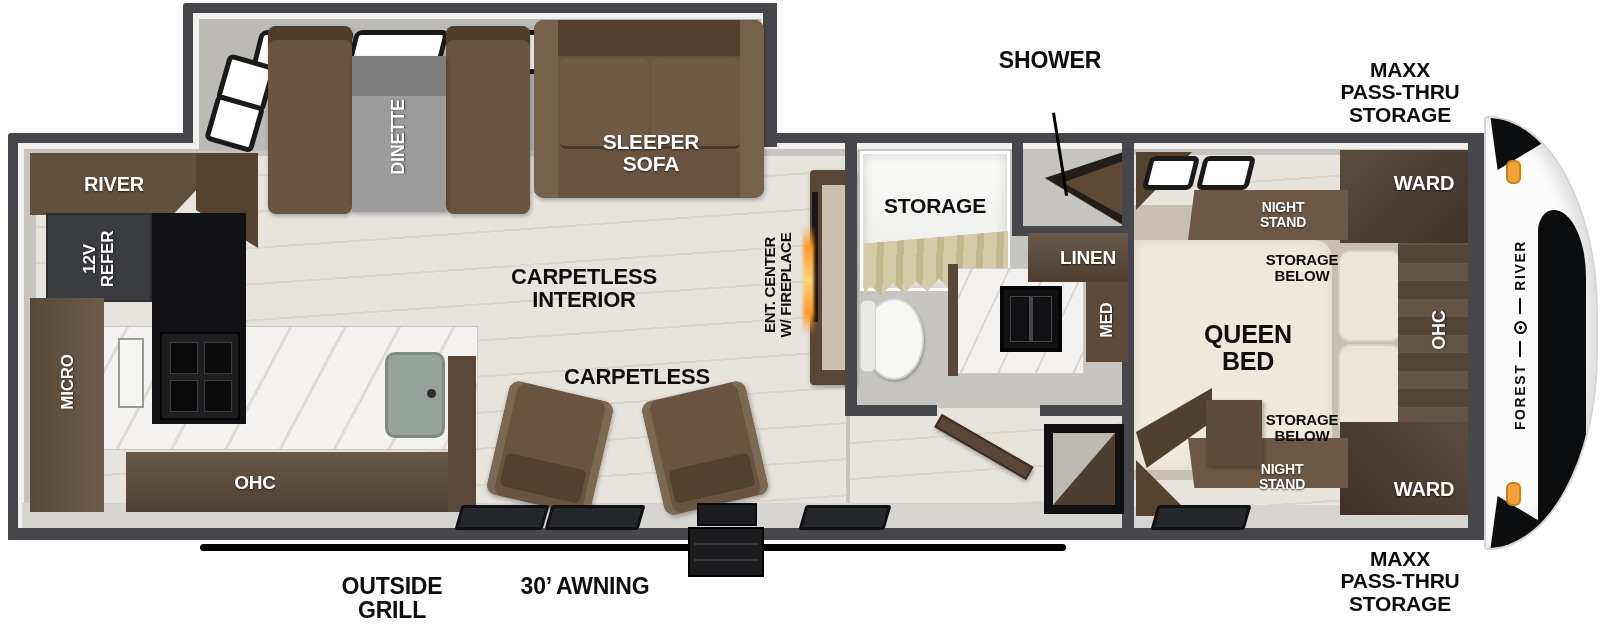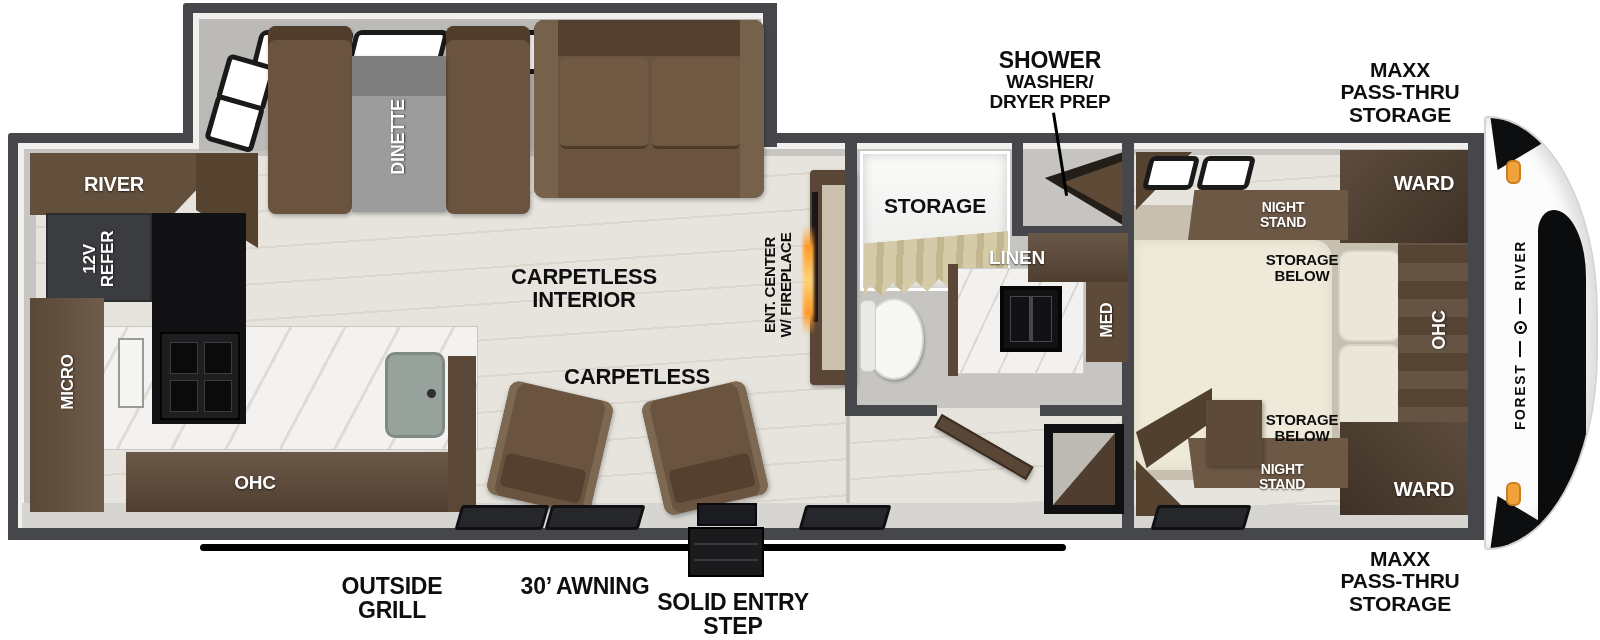--- a/index.html
+++ b/index.html
@@ -188,48 +188,48 @@
   </div>
 
   <div class="a" style="left:1052px;top:113px;width:2.5px;height:84px;background:#000;transform-origin:top left;transform:rotate(-9deg);"></div>
 
   <div class="lbl w" style="left:114px;top:185px;font-size:20px;">RIVER</div>
   <div class="lbl vert w" style="left:99px;top:259px;font-size:17px;">12V
 REFER</div>
   <div class="lbl vert w" style="left:68px;top:382px;font-size:17px;">MICRO</div>
   <div class="lbl w" style="left:255px;top:483px;font-size:19px;">OHC</div>
   <div class="lbl vert w" style="left:399px;top:137px;font-size:18px;">DINETTE</div>
+  <div class="lbl w" style="left:651px;top:153px;font-size:21px;">SLEEPER
+SOFA</div>
   <div class="lbl b" style="left:584px;top:288px;font-size:22px;">CARPETLESS
 INTERIOR</div>
   <div class="lbl b" style="left:637px;top:377px;font-size:22px;">CARPETLESS</div>
   <div class="lbl vert b" style="left:778px;top:285px;font-size:15px;">ENT. CENTER
 W/ FIREPLACE</div>
   <div class="lbl b" style="left:935px;top:206px;font-size:21px;">STORAGE</div>
-  <div class="lbl w" style="left:1017px;top:258px;font-size:19px;">LINEN</div>
+  <div class="lbl w" style="left:1088px;top:258px;font-size:19px;">LINEN</div>
   <div class="lbl vert w" style="left:1107px;top:320px;font-size:16px;">MED</div>
   <div class="lbl w" style="left:1283px;top:215px;font-size:14px;">NIGHT
 STAND</div>
   <div class="lbl b" style="left:1302px;top:268px;font-size:15px;">STORAGE
 BELOW</div>
+  <div class="lbl b" style="left:1248px;top:347px;font-size:25px;">QUEEN
+BED</div>
   <div class="lbl b" style="left:1302px;top:428px;font-size:15px;">STORAGE
 BELOW</div>
   <div class="lbl w" style="left:1282px;top:477px;font-size:14px;">NIGHT
 STAND</div>
   <div class="lbl w" style="left:1424px;top:184px;font-size:20px;">WARD</div>
   <div class="lbl vert w" style="left:1440px;top:330px;font-size:18px;">OHC</div>
   <div class="lbl w" style="left:1424px;top:490px;font-size:20px;">WARD</div>
 
   <div class="lbl b" style="left:1050px;top:60px;font-size:23px;">SHOWER</div>
-  <div class="lbl b" style="left:1050px;top:92px;font-size:19px;">WASHER/
-DRYER PREP</div>
   <div class="lbl b" style="left:1400px;top:92px;font-size:21px;">MAXX
 PASS-THRU
 STORAGE</div>
   <div class="lbl b" style="left:1400px;top:581px;font-size:21px;">MAXX
 PASS-THRU
 STORAGE</div>
   <div class="lbl b" style="left:392px;top:598px;font-size:23px;">OUTSIDE
 GRILL</div>
   <div class="lbl b" style="left:585px;top:586px;font-size:23px;">30’ AWNING</div>
-  <div class="lbl b" style="left:733px;top:614px;font-size:23px;">SOLID ENTRY
-STEP</div>
 
 </div>
 
 </body></html>

